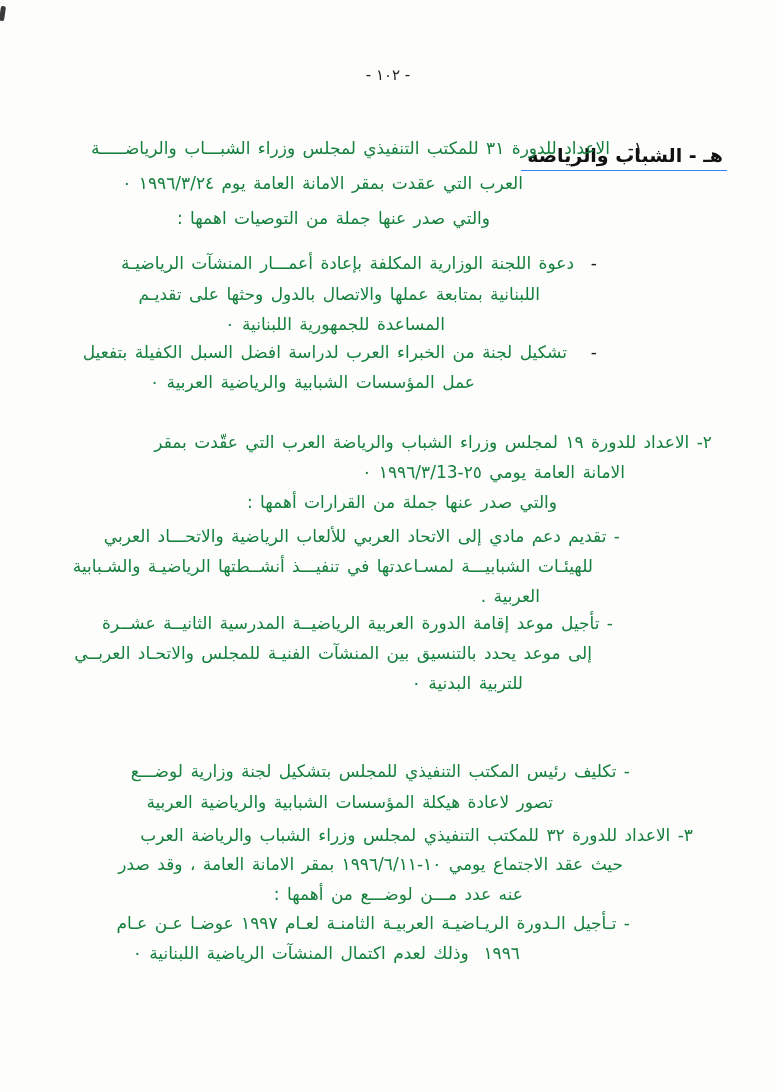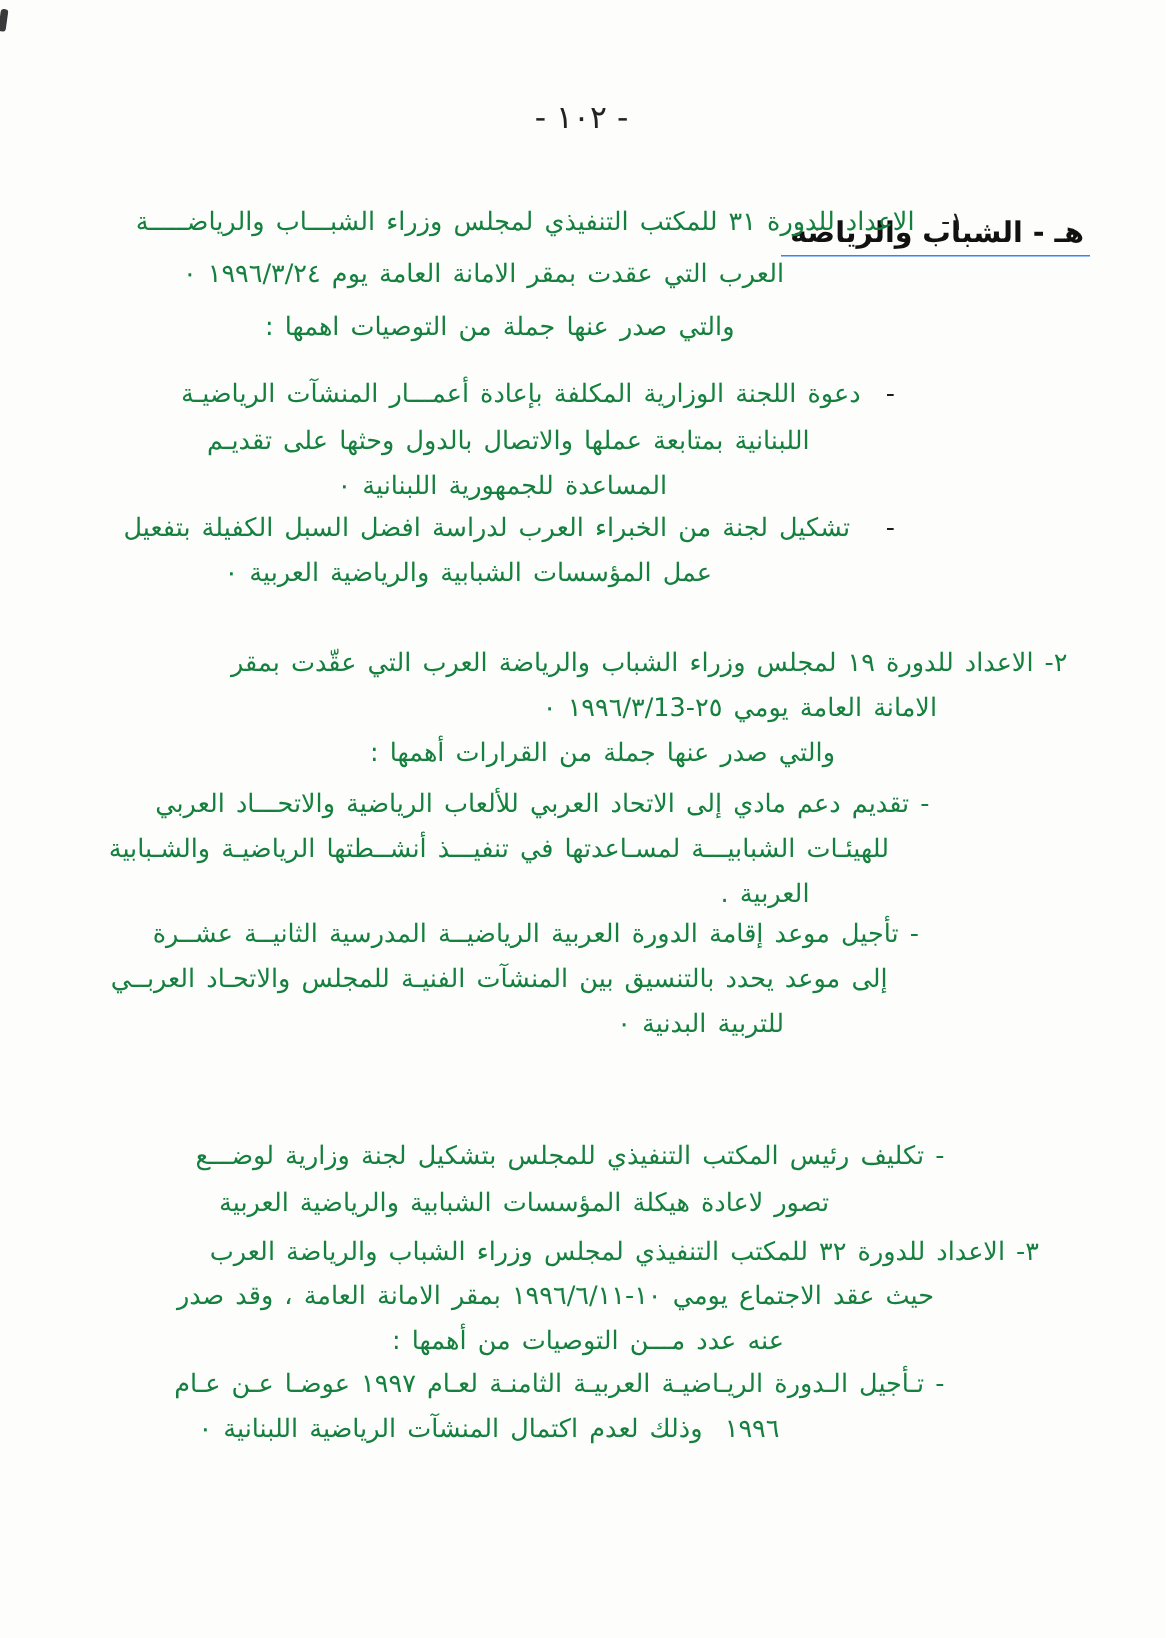--- a/index.html
+++ b/index.html
@@ -26,21 +26,21 @@
     line-height: 22px;
     word-spacing: 2px;
     color: #15803d;
   }
   .pageno {
     position: absolute;
     top: 66px;
     left: 340px;
     width: 96px;
     text-align: center;
-    font-size: 21px;
+    font-size: 15px;
     letter-spacing: 1px;
     color: #222;
   }
   .heading {
     position: absolute;
     top: 100px;
     right: 50px;
     font-size: 19px;
     font-weight: bold;
     line-height: 26px;
@@ -103,18 +103,18 @@
   <div class="ln" style="top:612px; right:164px;">- تأجيل موعد إقامة الدورة العربية الرياضيــة المدرسية الثانيــة عشــرة</div>
   <div class="ln" style="top:642px; right:185px;">إلى موعد يحدد بالتنسيق بين المنشآت الفنيـة للمجلس والاتحـاد العربــي</div>
   <div class="ln" style="top:672px; right:254px;">للتربية البدنية ٠</div>
 
 
   <div class="ln" style="top:760px; right:147px;">- تكليف رئيس المكتب التنفيذي للمجلس بتشكيل لجنة وزارية لوضـــع</div>
   <div class="ln" style="top:791px; right:224px;">تصور لاعادة هيكلة المؤسسات الشبابية والرياضية العربية</div>
 
   <div class="ln" style="top:824px; right:84px;">٣- الاعداد للدورة ٣٢ للمكتب التنفيذي لمجلس وزراء الشباب والرياضة العرب</div>
   <div class="ln" style="top:853px; right:154px;">حيث عقد الاجتماع يومي ١٠-١٩٩٦/٦/١١ بمقر الامانة العامة ، وقد صدر</div>
-  <div class="ln" style="top:883px; right:254px;">عنه عدد مـــن التوصيات من أهمها :</div>
+  <div class="ln" style="top:883px; right:254px;">عنه عدد مـــن لوضـــع من أهمها :</div>
 
   <div class="ln" style="top:912px; right:147px;">- تـأجيل الـدورة الريـاضيـة العربيـة الثامنـة لعـام ١٩٩٧ عوضـا عـن عـام</div>
   <div class="ln" style="top:942px; right:257px;">١٩٩٦ &nbsp;وذلك لعدم اكتمال المنشآت الرياضية اللبنانية ٠</div>
 
 </div>
 
 </body></html>

